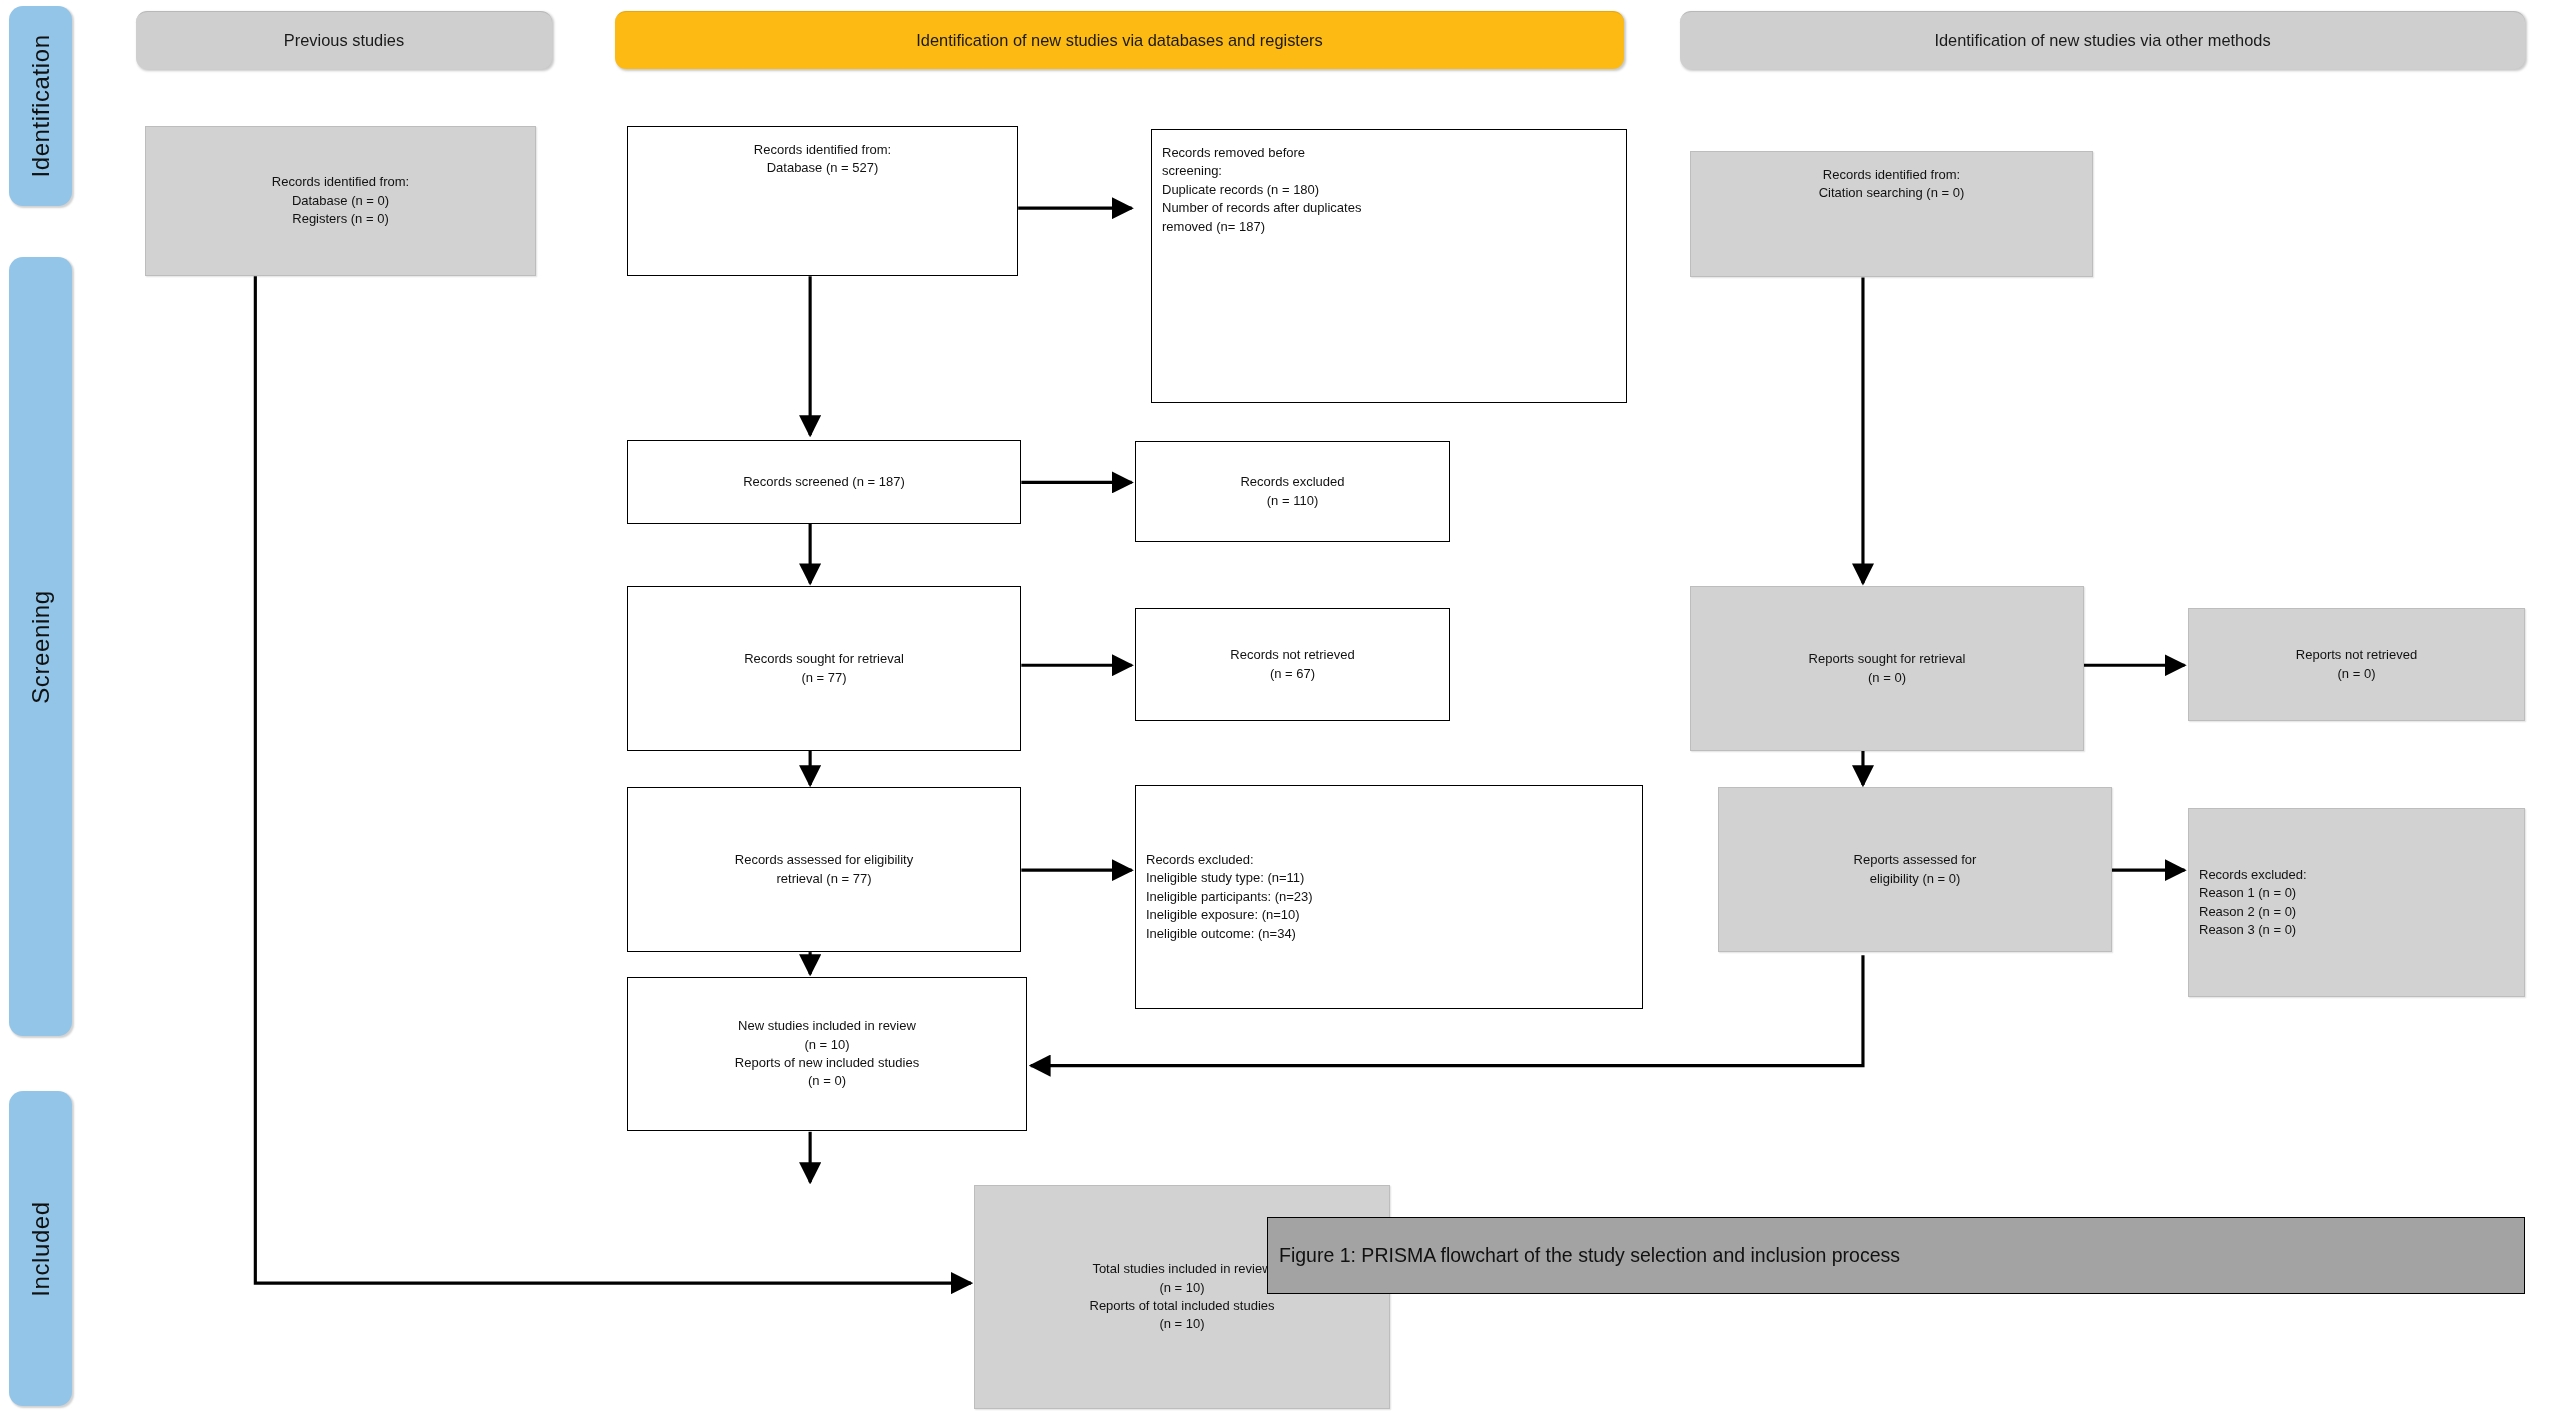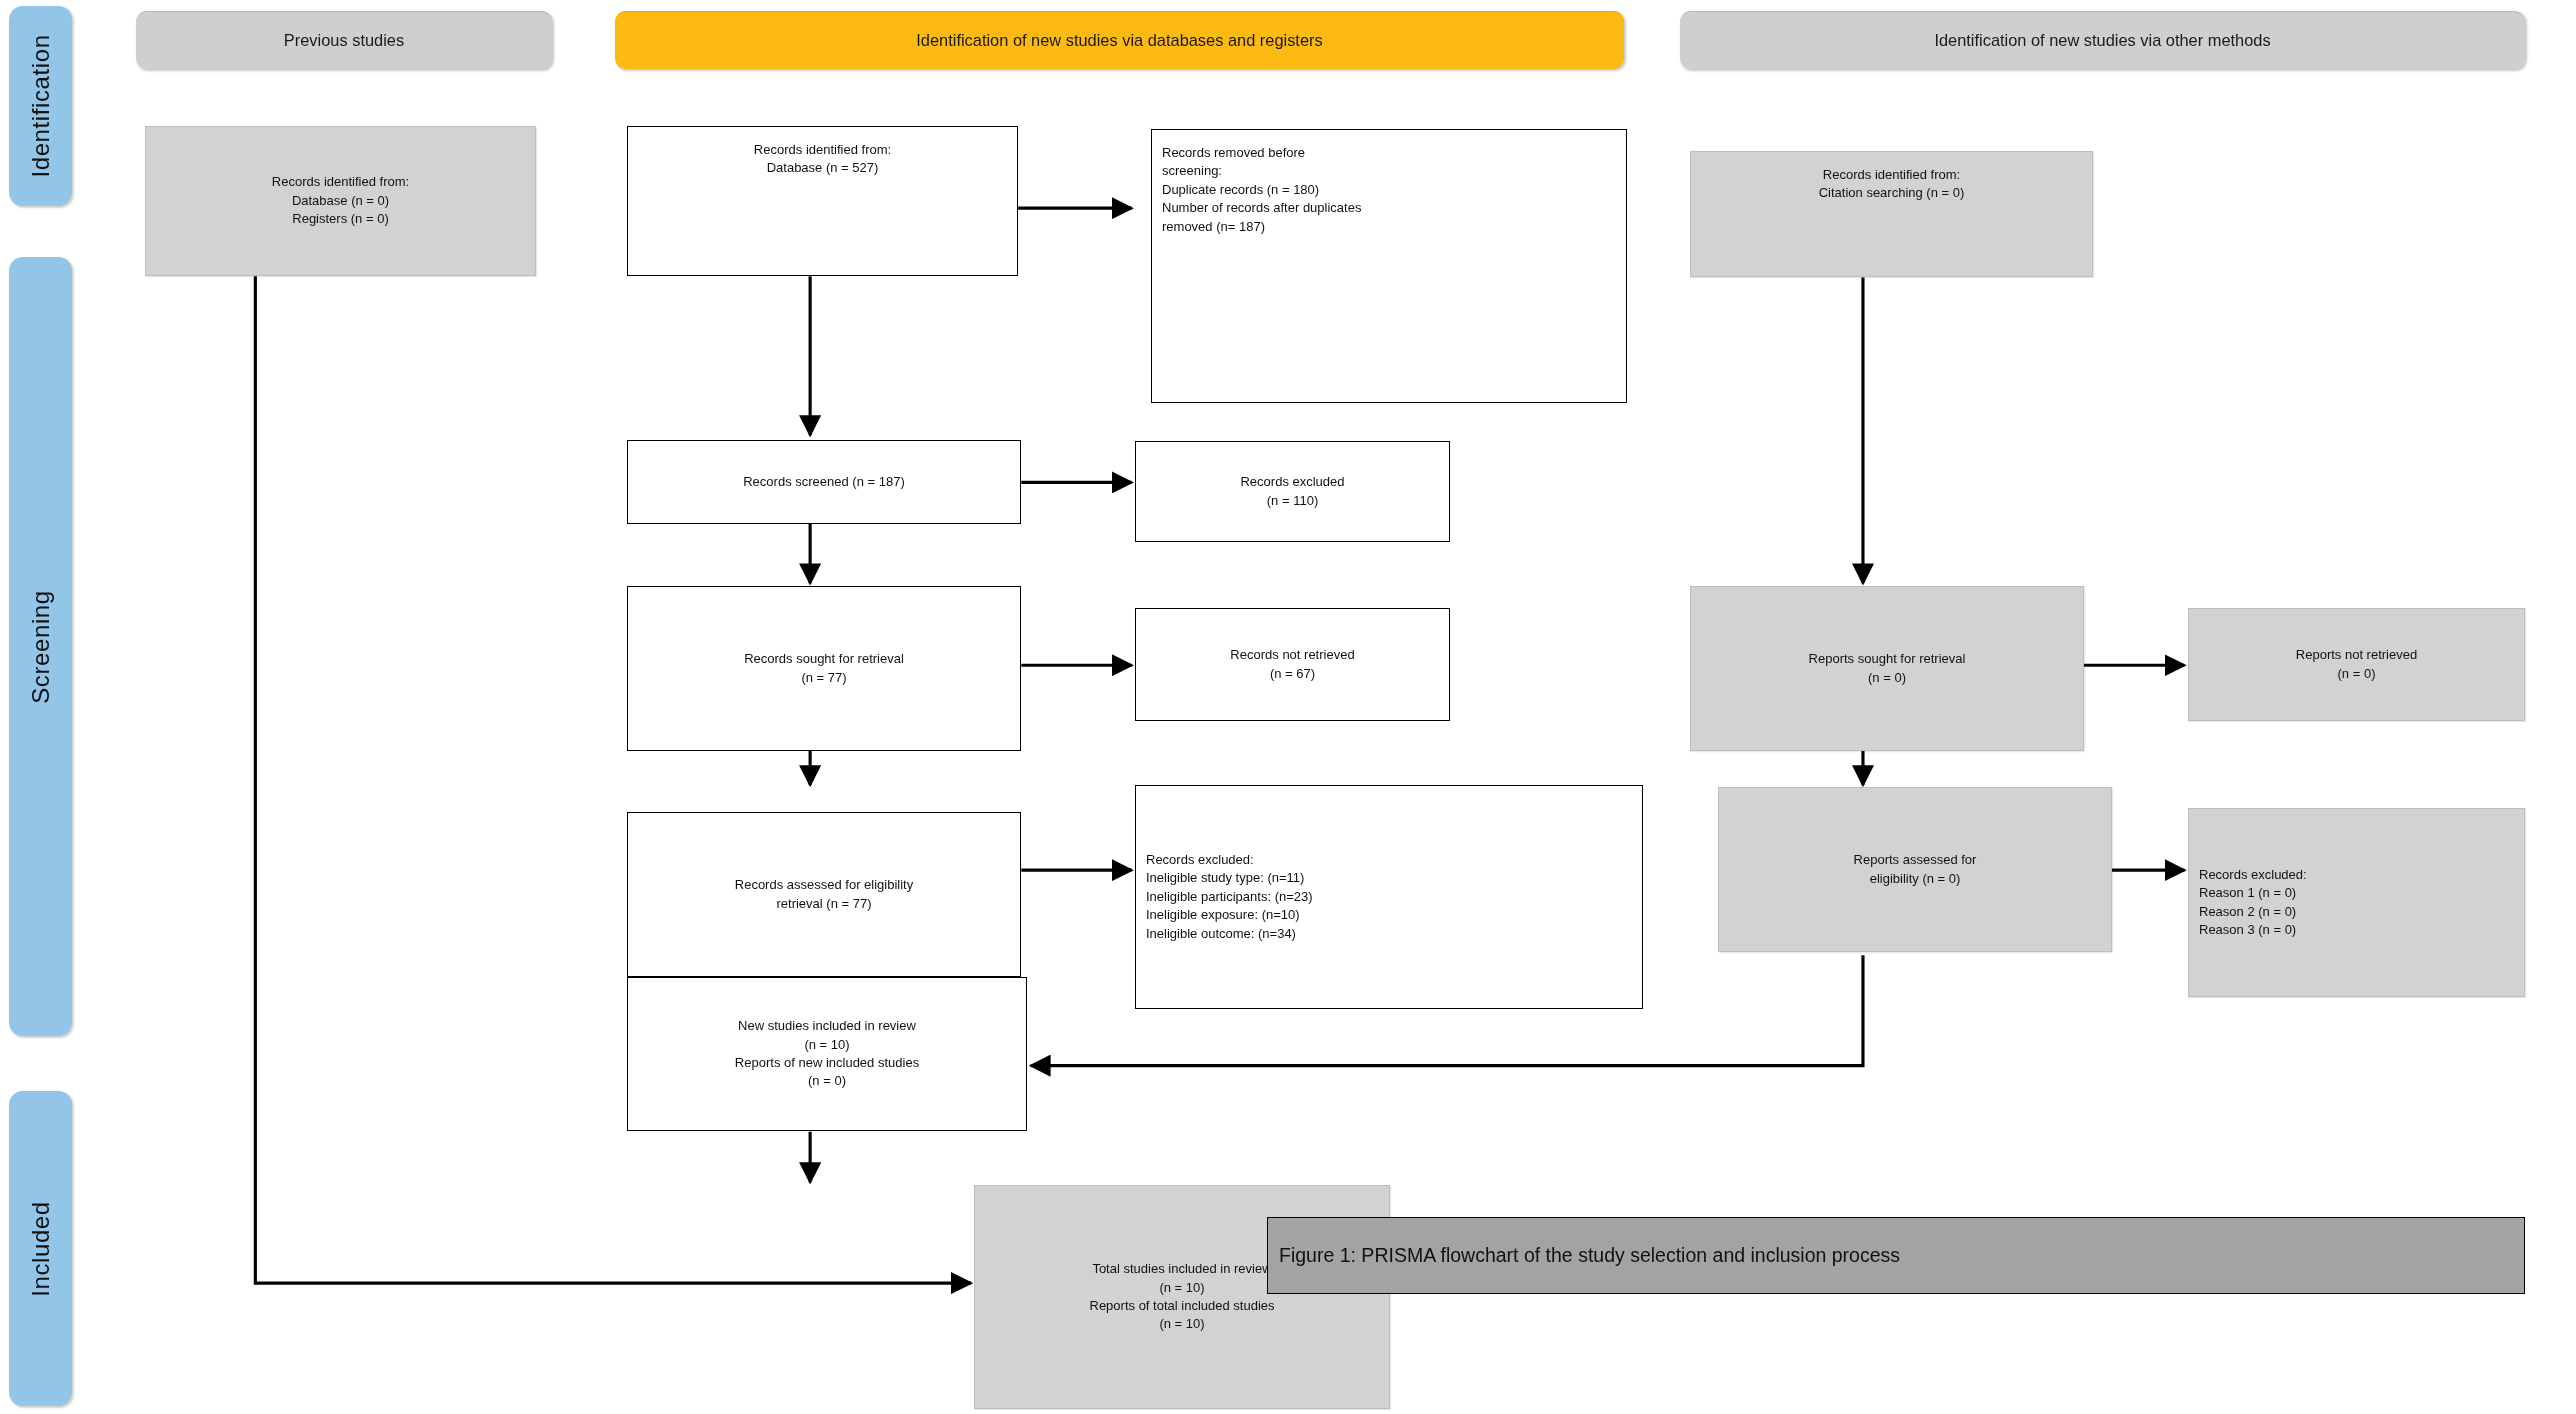--- a/index.html
+++ b/index.html
@@ -203,21 +203,21 @@
   <div class="box white center" style="left:627px; top:586px; width:394px; height:165px;">
     <span class="ln">Records sought for retrieval</span>
     <span class="ln">(n = 77)</span>
   </div>
 
   <div class="box white center" style="left:1135px; top:608px; width:315px; height:113px;">
     <span class="ln">Records not retrieved</span>
     <span class="ln">(n = 67)</span>
   </div>
 
-  <div class="box white center" style="left:627px; top:812px; width:394px; height:165px;">
+  <div class="box white center" style="left:627px; top:787px; width:394px; height:165px;">
     <span class="ln">Records assessed for eligibility</span>
     <span class="ln">retrieval (n = 77)</span>
   </div>
 
   <div class="box white left" style="left:1135px; top:785px; width:508px; height:224px;">
     <span class="ln">Records excluded:</span>
     <span class="ln">Ineligible study type: (n=11)</span>
     <span class="ln">Ineligible participants: (n=23)</span>
     <span class="ln">Ineligible exposure: (n=10)</span>
     <span class="ln">Ineligible outcome: (n=34)</span>

